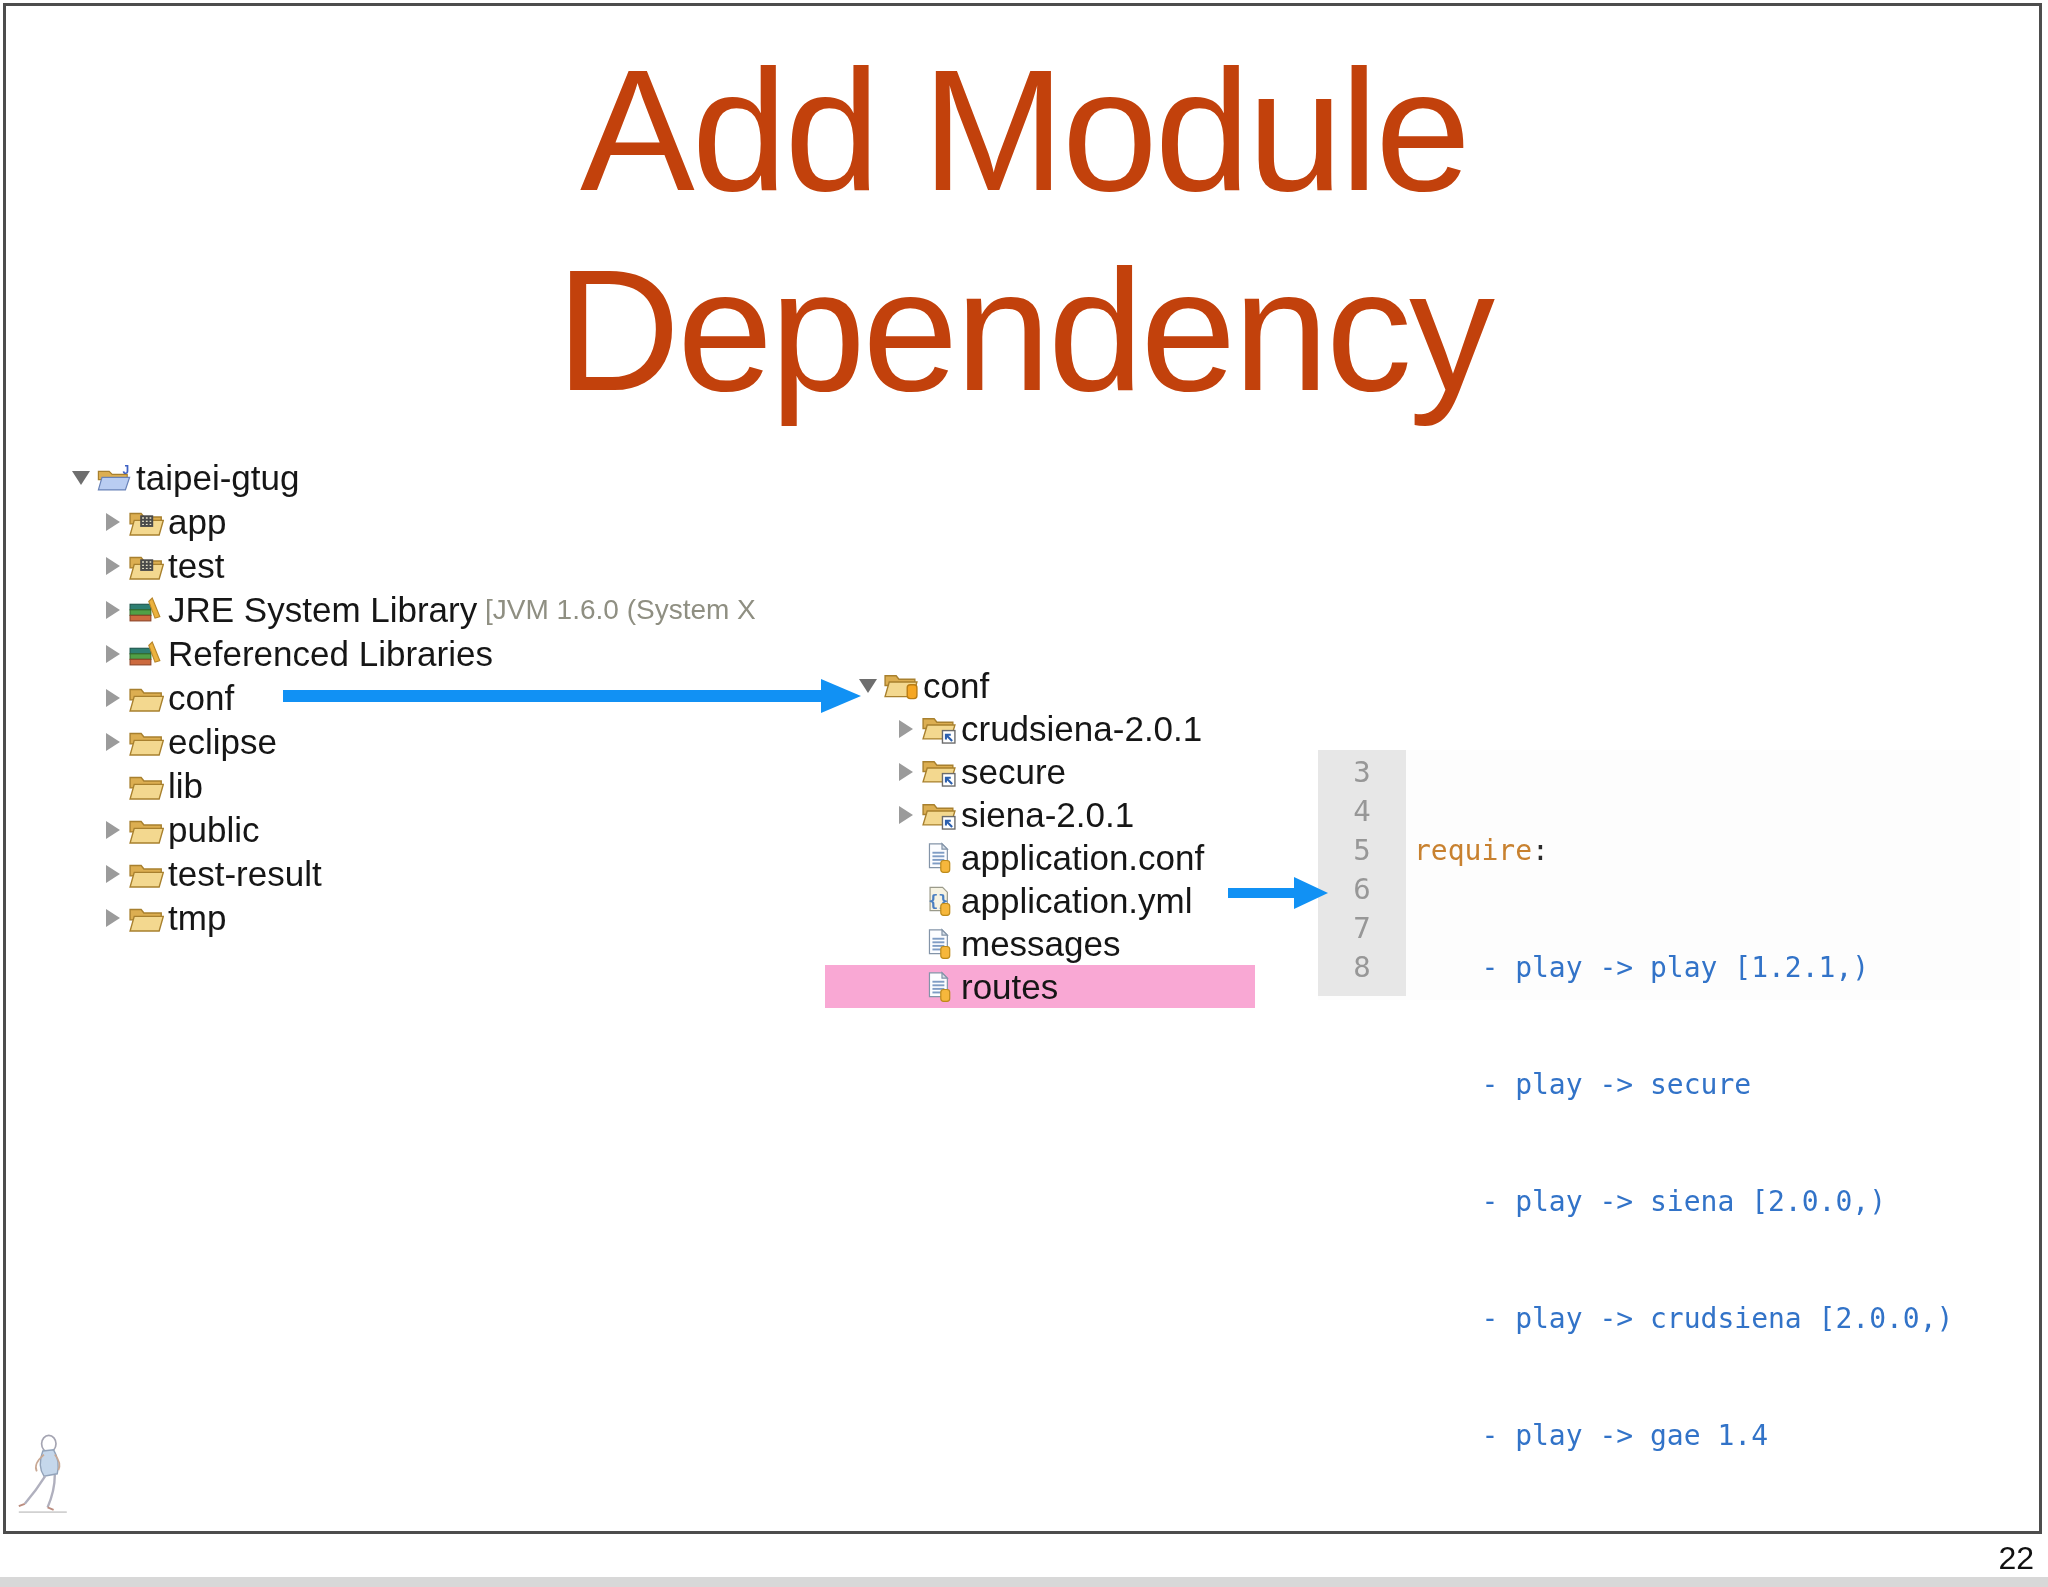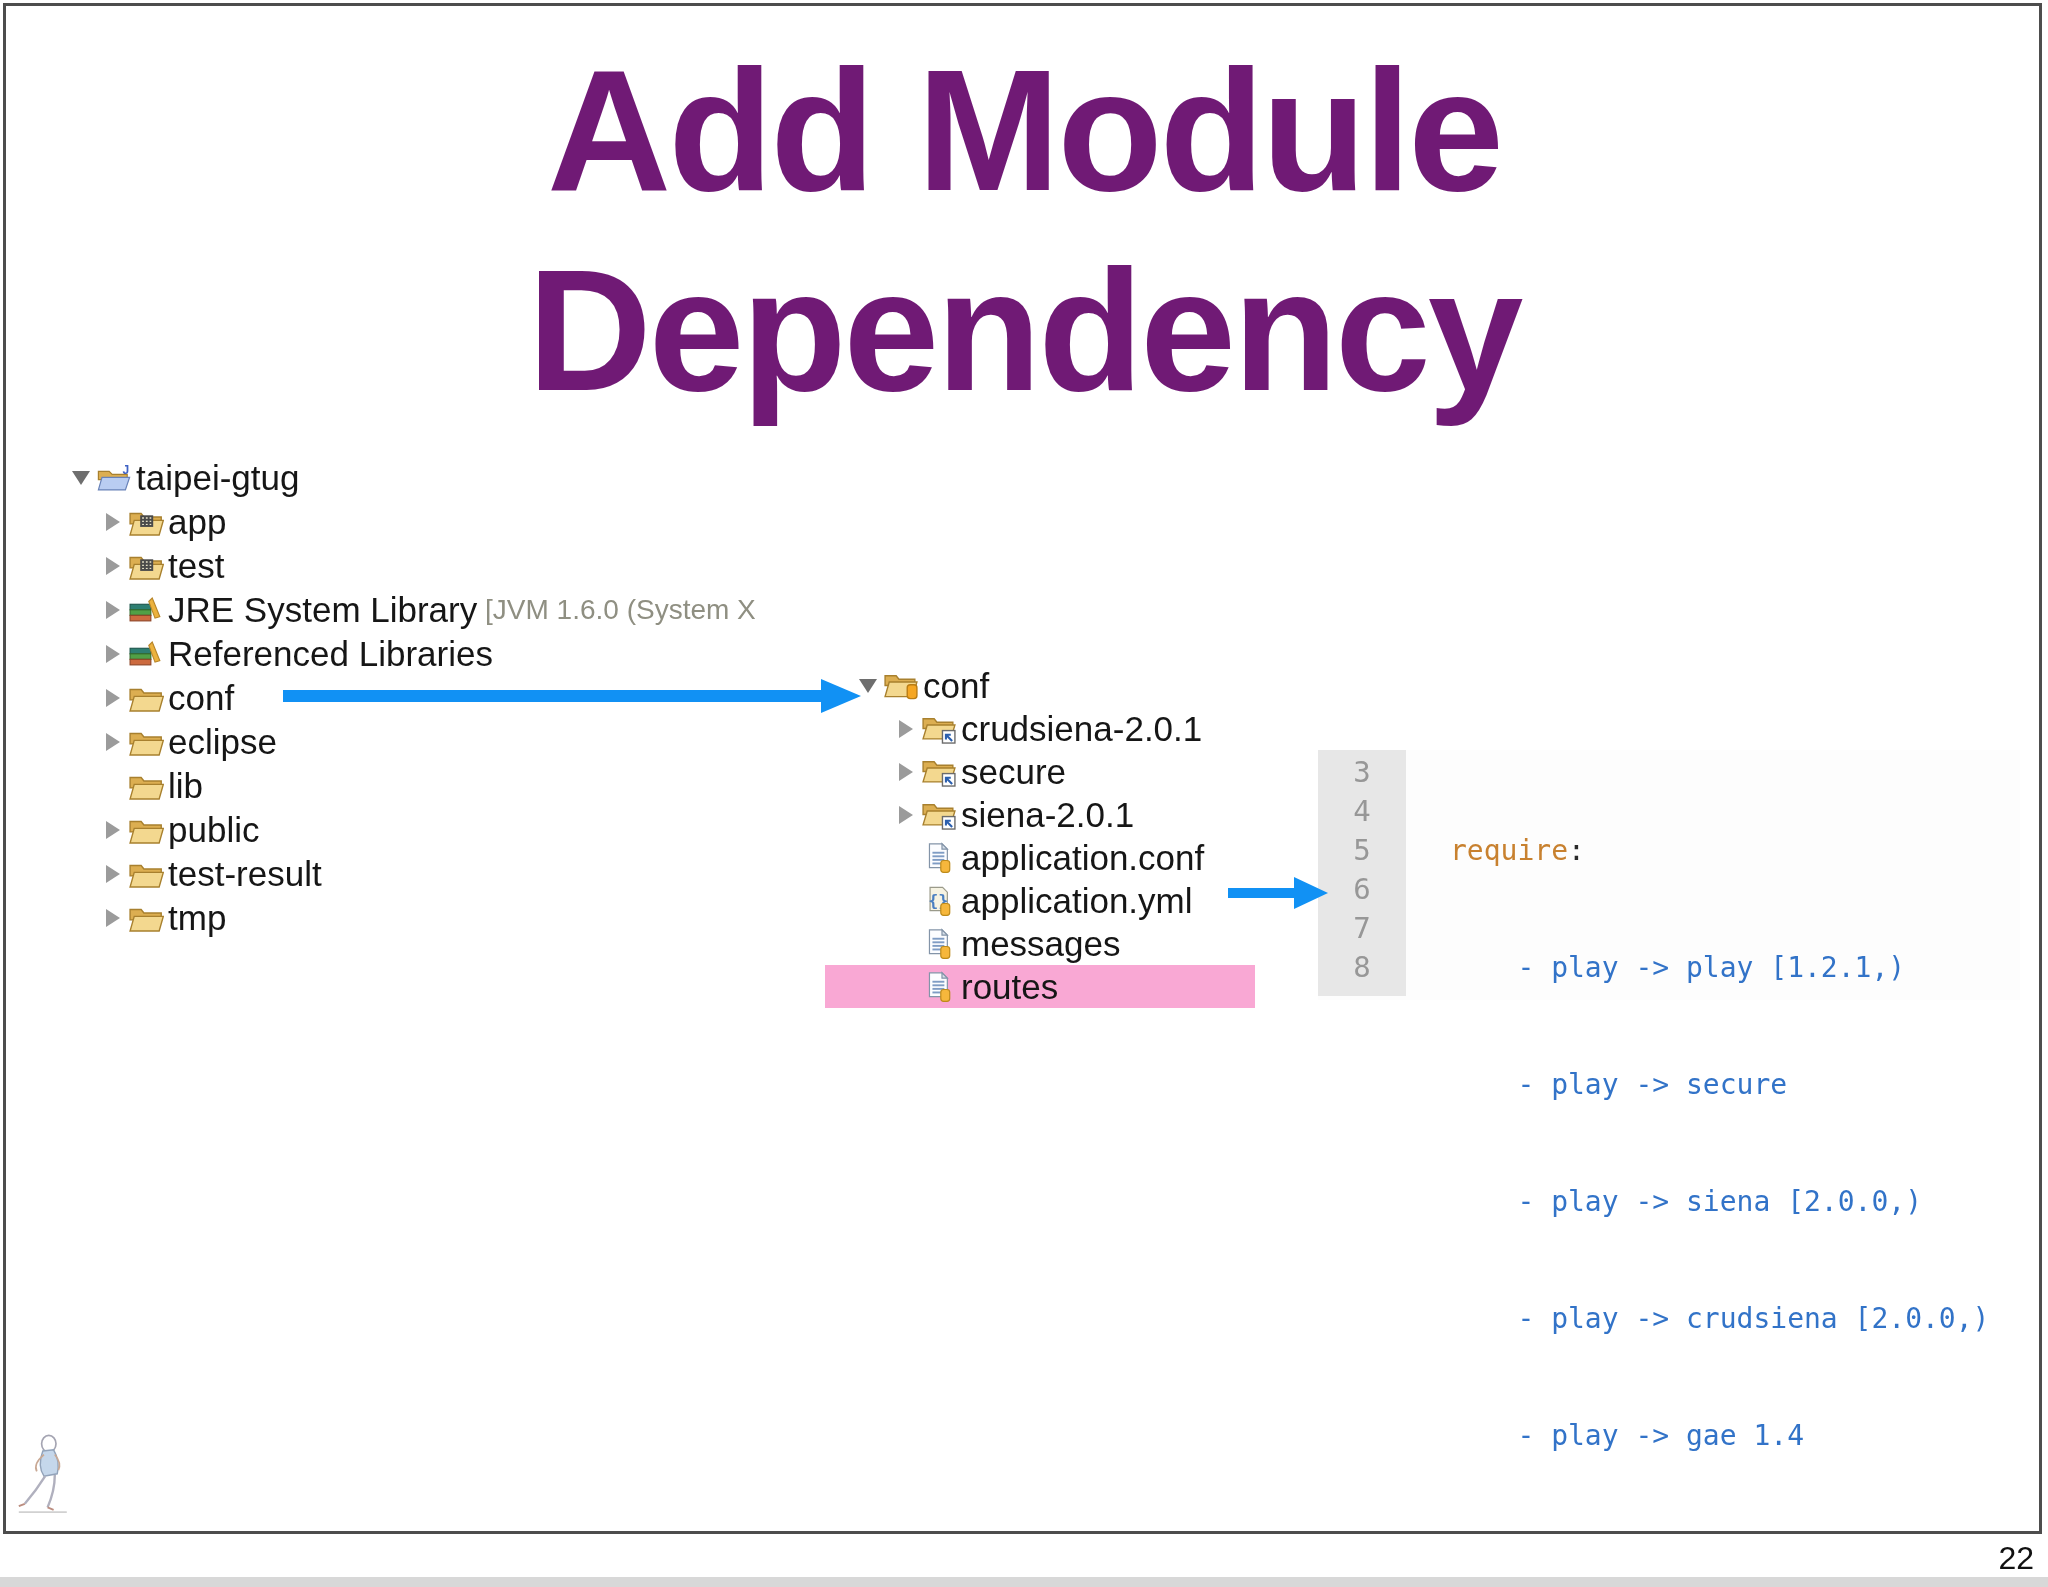--- a/index.html
+++ b/index.html
@@ -4,21 +4,21 @@
 <style>
   html,body{margin:0;padding:0;background:#ffffff;}
   body{width:2048px;height:1587px;position:relative;font-family:"Liberation Sans",sans-serif;overflow:hidden;}
 
   .slide-frame{position:absolute;left:3px;top:3px;width:2039px;height:1531px;
     border:3px solid #4d4d4d;box-sizing:border-box;background:#ffffff;}
 
   .bottom-strip{position:absolute;left:0;top:1577px;width:2048px;height:10px;background:#d8d8d8;}
 
   .title{position:absolute;left:0;top:30px;width:2048px;text-align:center;
-    font-size:172px;line-height:200px;font-weight:700;letter-spacing:-3px;color:#701a75;}
+    font-size:172px;line-height:200px;font-weight:400;letter-spacing:-3px;color:#c2410c;}
 
   .page-number{position:absolute;right:14px;top:1540px;font-size:32px;color:#111;}
 
   
   .tree{position:absolute;}
   .tree-row{display:flex;align-items:center;white-space:nowrap;box-sizing:border-box;}
   .tree-row .lbl{font-size:35px;color:#161616;margin-left:4px;white-space:pre;}
   .tree-row .decor{font-size:28px;color:#8f8f82;white-space:pre;}
   .tw{width:26px;height:30px;display:flex;align-items:center;justify-content:center;flex:0 0 26px;}
   .tri-r{width:0;height:0;border-left:14px solid #9b9b9b;border-top:9px solid transparent;border-bottom:9px solid transparent;}
@@ -36,21 +36,21 @@
   .conf-tree .d1{padding-left:68px;}
   .conf-tree .selected{background:#f9a8d4;}
 
   
   .code-block{position:absolute;left:1318px;top:750px;width:702px;height:250px;background:#fdfdfd;}
   .gutter{position:absolute;left:0;top:0;width:88px;height:246px;background:#e7e7e7;
     font-family:"DejaVu Sans Mono",monospace;font-size:29px;line-height:39px;
     color:#979797;text-align:center;padding-top:3px;box-sizing:border-box;}
   .code-lines{position:absolute;left:96px;top:3px;
     font-family:"DejaVu Sans Mono",monospace;font-size:28px;line-height:39px;white-space:pre;}
-  .code-line{height:39px;color:#3273c8;margin-left:36px;}
+  .code-line{height:39px;color:#3273c8;}
   .kw{color:#c8812f;}
   .punct{color:#2a2a2a;}
 
   
   .arrow{position:absolute;}
 
   .person-sketch{position:absolute;left:14px;top:1432px;width:72px;height:86px;opacity:.85;}
 </style>
 </head>
 <body>

